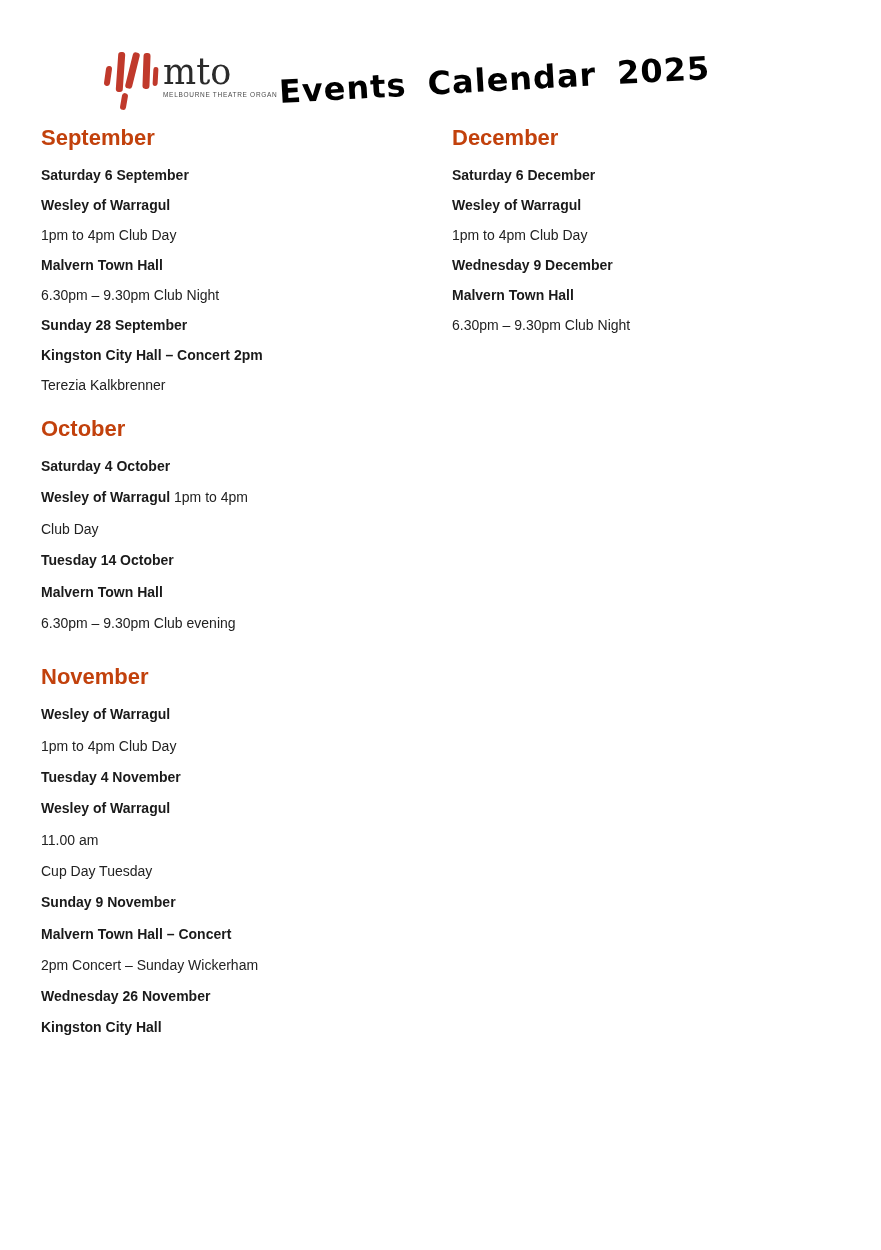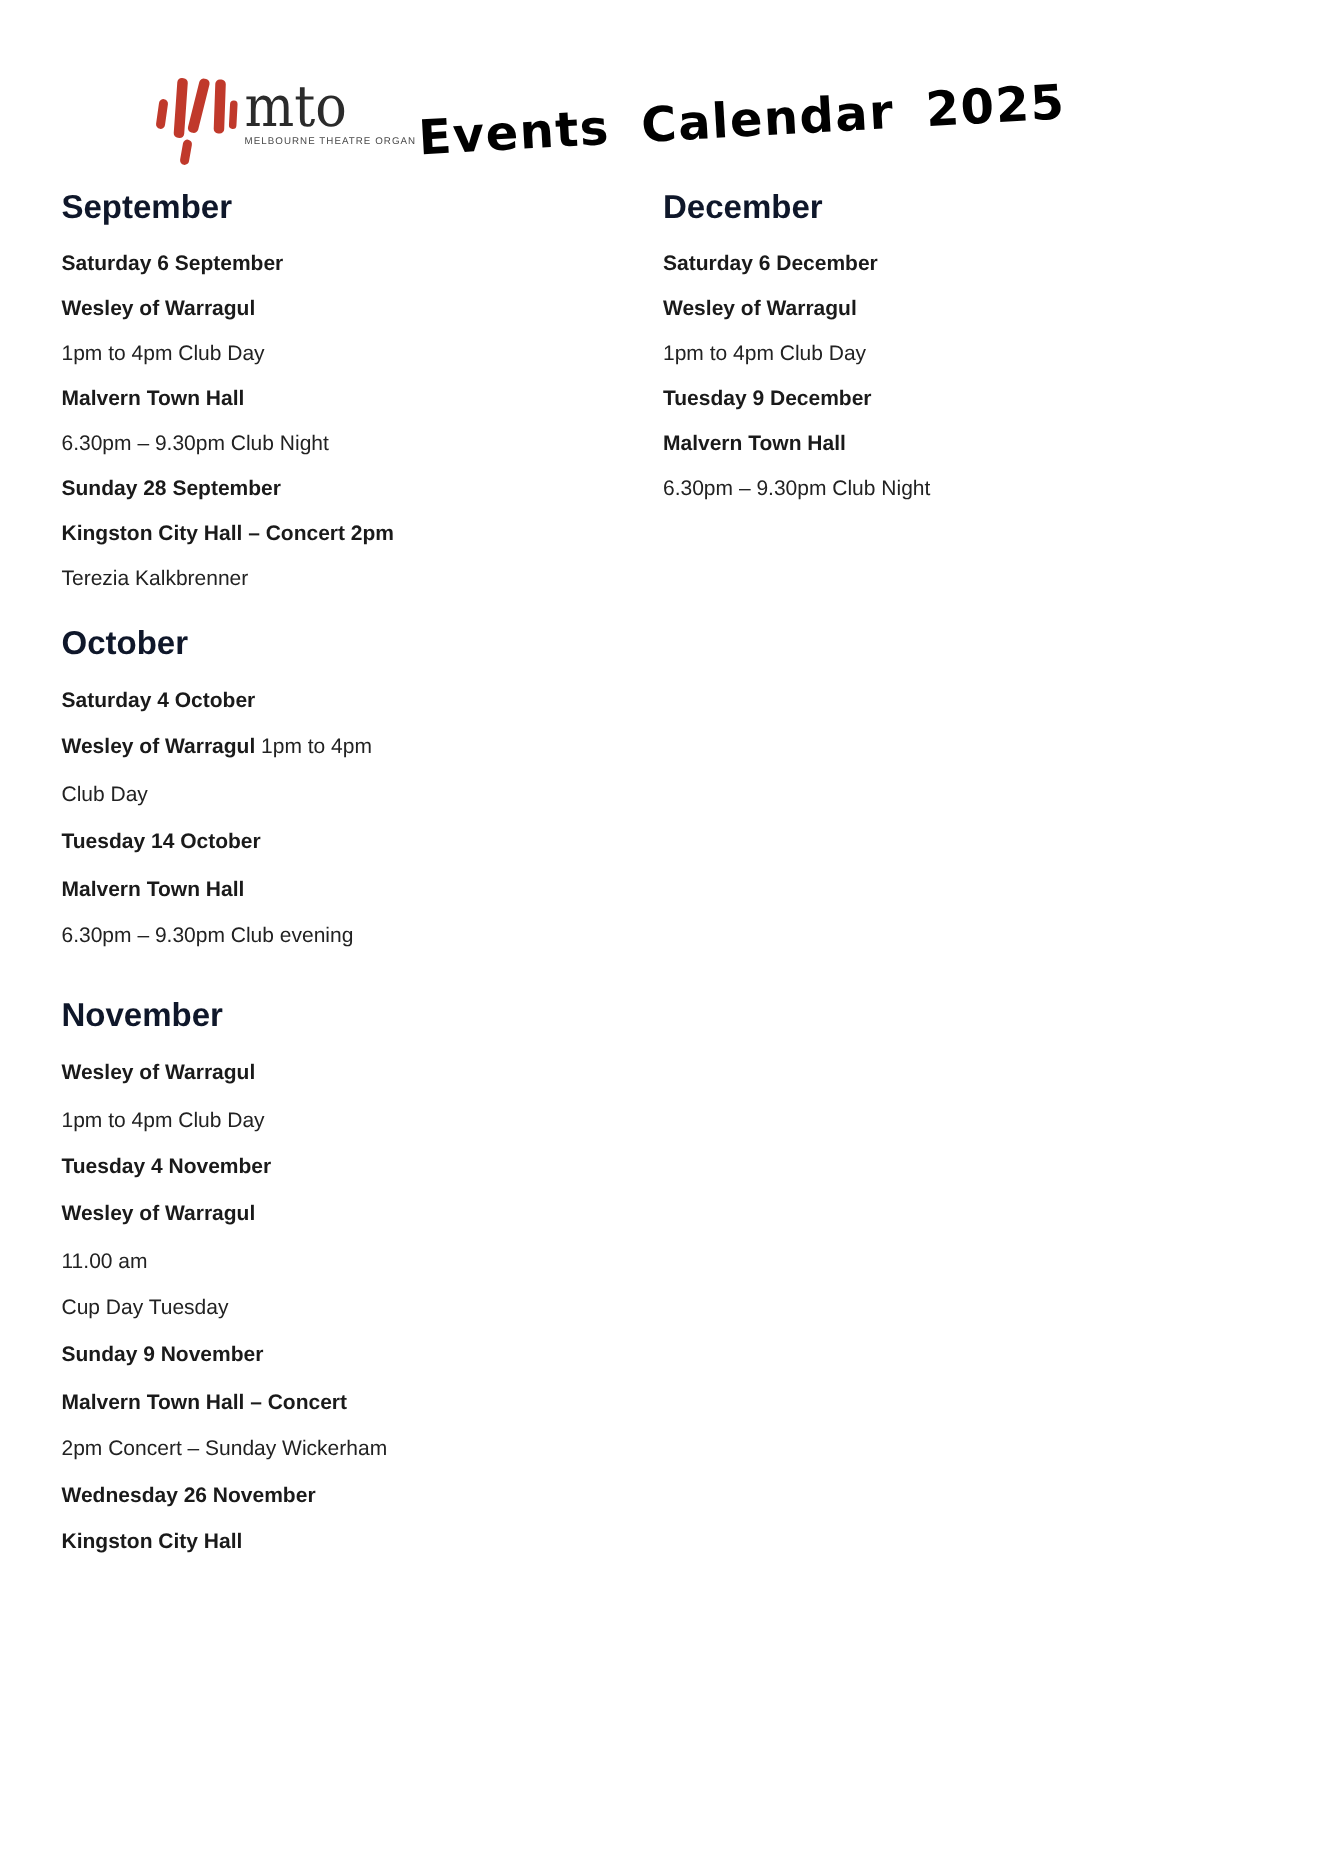--- a/index.html
+++ b/index.html
@@ -76,30 +76,30 @@
     transform-origin: left bottom;
   }
 
   
   .column {
     position: absolute;
     top: 127px;
     width: 360px;
   }
   .column-left  { left: 41px; }
-  .column-right { left: 442px; }
+  .column-right { left: 452px; }
 
   .month-section { margin: 0; }
 
   .month-heading {
     margin: 0 0 11px 0;
     font-size: 22px;
     line-height: 22px;
     font-weight: 700;
-    color: #0f172a;
+    color: #c2410c;
   }
   .event-line {
     margin: 0;
     font-size: 14px;
     line-height: 30px;
     white-space: nowrap;
     color: #222222;
   }
   .seg.bold { font-weight: 700; color: #1a1a1a; }
 
@@ -164,19 +164,19 @@
         <p class="event-line"><span class="seg bold">Wednesday 26 November</span></p>
         <p class="event-line"><span class="seg bold">Kingston City Hall</span></p>
       </section>
     </div>
   <div class="column column-right">
       <section class="month-section">
         <h2 class="month-heading">December</h2>
         <p class="event-line"><span class="seg bold">Saturday 6 December</span></p>
         <p class="event-line"><span class="seg bold">Wesley of Warragul</span></p>
         <p class="event-line"><span class="seg">1pm to 4pm Club Day</span></p>
-        <p class="event-line"><span class="seg bold">Tuesday 9 December</span></p>
+        <p class="event-line"><span class="seg bold">Wednesday 9 December</span></p>
         <p class="event-line"><span class="seg bold">Malvern Town Hall</span></p>
         <p class="event-line"><span class="seg">6.30pm – 9.30pm Club Night</span></p>
       </section>
     </div>
 
 </div>
 
 </body></html>

